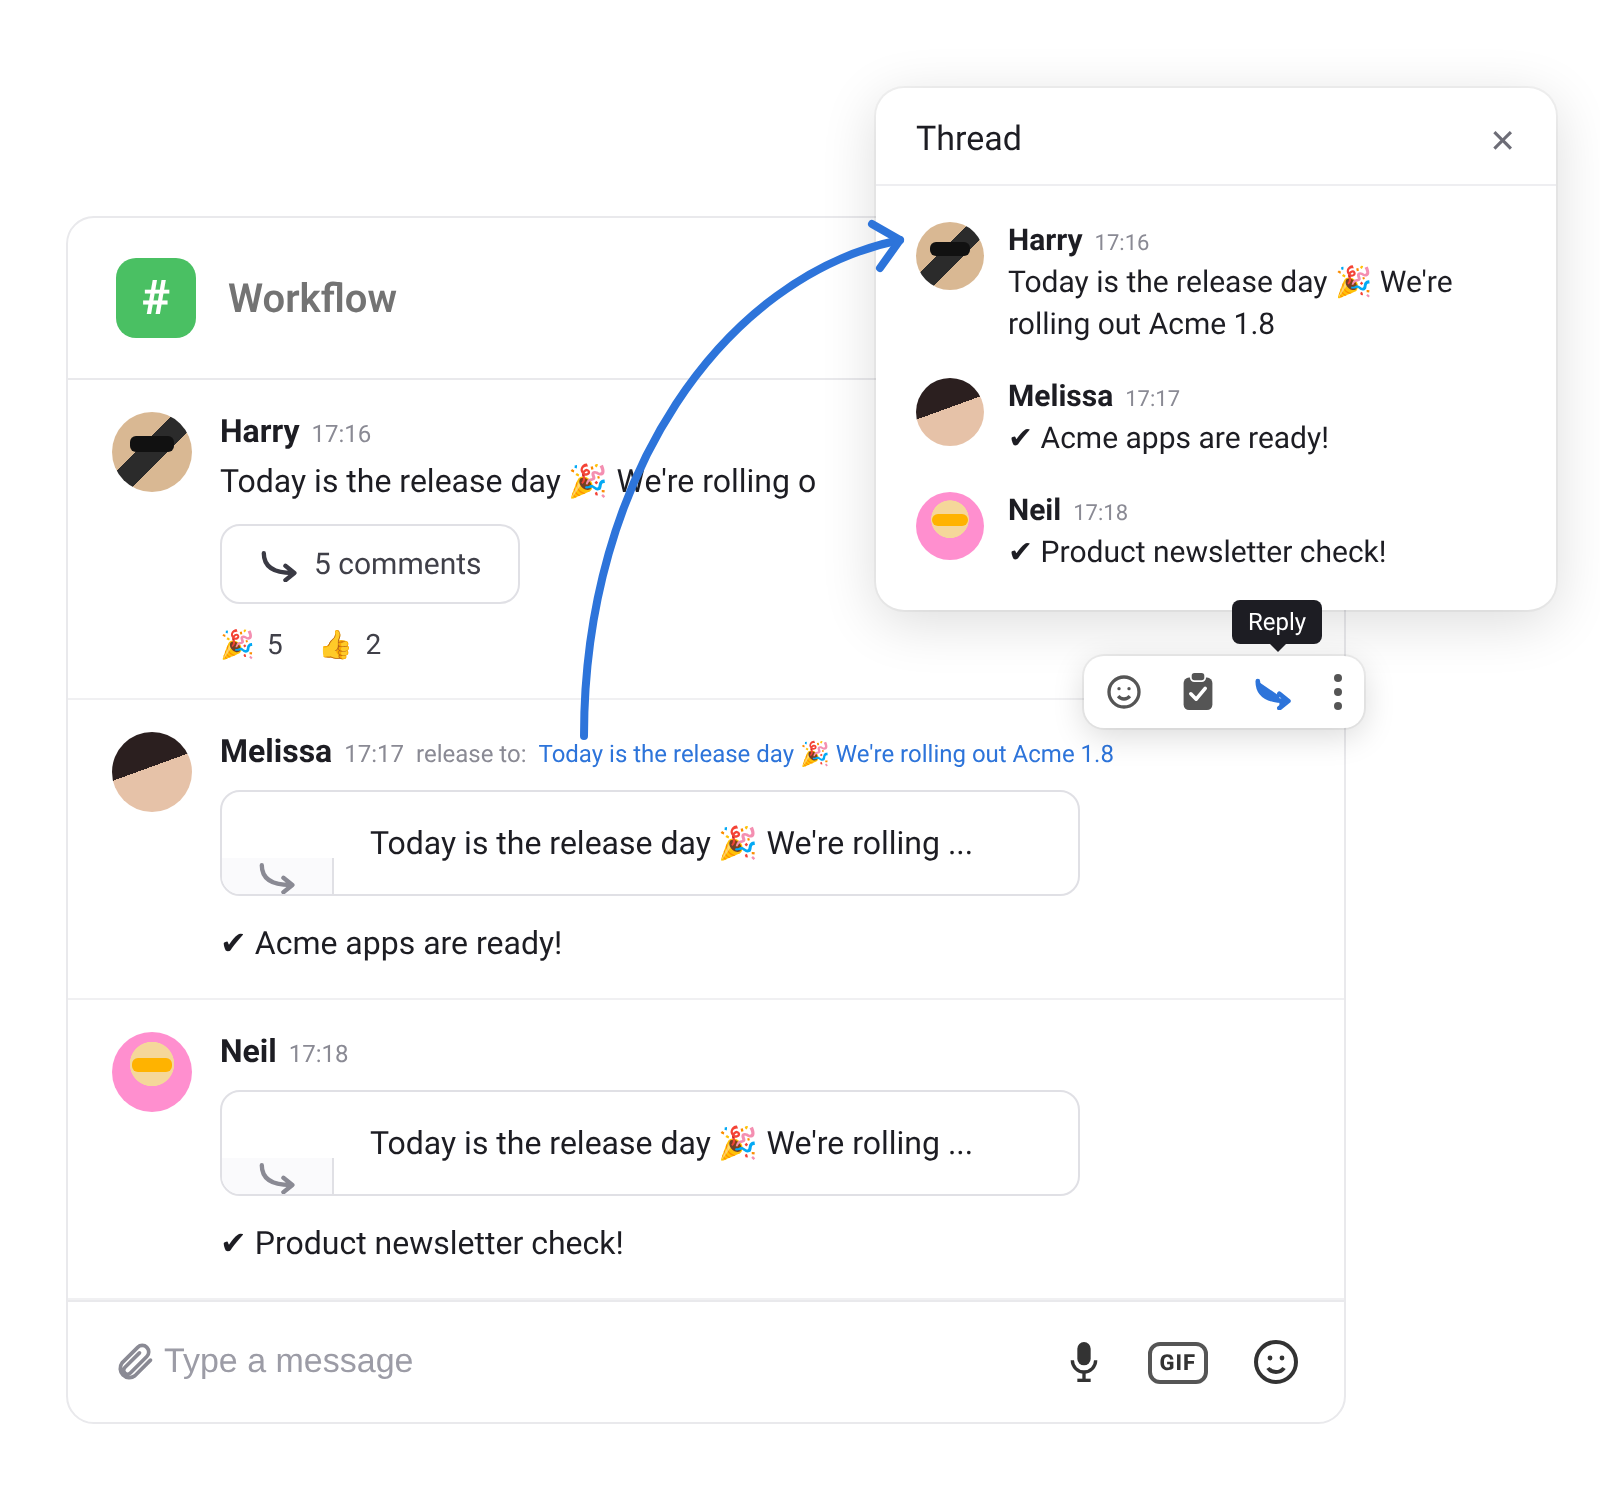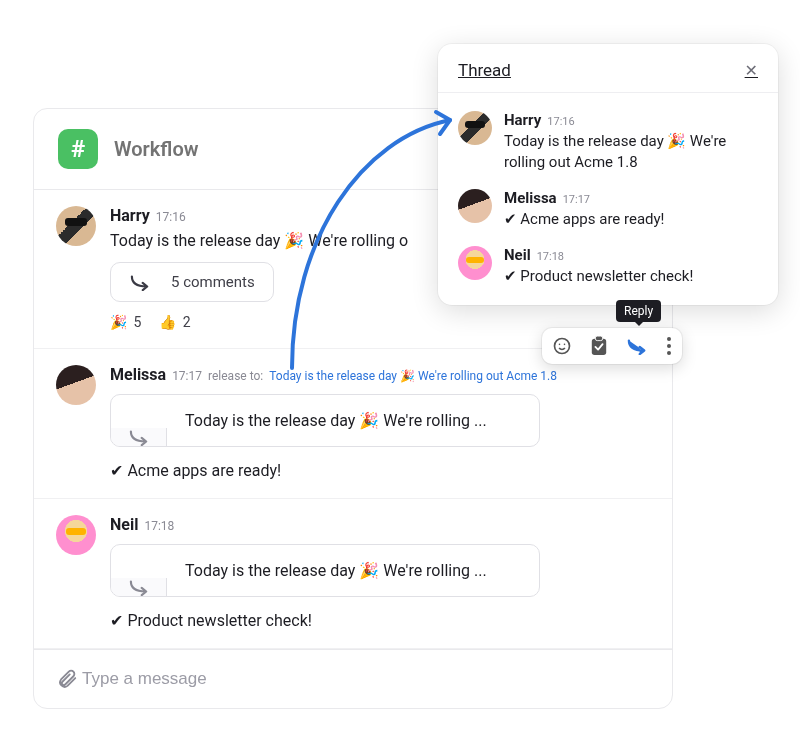--- a/index.html
+++ b/index.html
@@ -77,21 +77,21 @@
     .time { font-size: 12px; color:#8a8a94; }
     .replied-meta { font-size: 12px; color:#8a8a94; }
     .replied-link { font-size: 12px; color:#2d74da; }
 
     .msg-text { margin-top: 6px; font-size: 16px; color:#1d1d23; }
 
     .comments-pill {
       margin-top: 12px;
       display: inline-flex;
       align-items: center;
-      gap: 20px;
+      gap: 6px;
       padding: 10px 18px;
       border: 1px solid #e0e0e5;
       border-radius: 10px;
       font-size: 15px;
       color:#404049;
       cursor:pointer;
     }
     .reply-arrow-ico {
       width: 22px; height: 18px; display:inline-block;
     }
@@ -167,21 +167,20 @@
       box-shadow: 0 6px 28px rgba(0,0,0,0.14), 0 0 0 1px rgba(0,0,0,0.04);
       padding-bottom: 10px;
     }
     .thread-header {
       display:flex;
       justify-content:space-between;
       align-items:center;
       padding: 16px 20px 12px;
       font-size:17px;
       color:#1d1d23;
-      text-decoration:underline;
     }
     .thread-close { color:#6d6d77; cursor:pointer; font-size:16px; }
     .thread-divider { height:1px; background:#eeeef1; margin: 0 0 10px; }
 
     .t-msg { display:flex; gap:12px; padding: 8px 20px; }
     .t-avatar { width:34px; height:34px; border-radius:50%; flex-shrink:0; }
     .t-avatar.harry { background: linear-gradient(135deg,#d9b893 40%,#2b2b2b 40%,#2b2b2b 60%,#d9b893 60%); position:relative;}
     .t-avatar.harry::after{content:'';position:absolute;top:10px;left:7px;width:20px;height:7px;background:#111;border-radius:3px;}
     .t-avatar.melissa { background: linear-gradient(160deg,#2b1f1f 45%,#e6c2a8 45%); }
     .t-avatar.neil { background: radial-gradient(circle at 50% 40%, #f5d79a 35%, #ff8fcf 36%); position:relative;}
@@ -330,20 +329,39 @@
     </div>
   </div>
 
   <div class="composer">
     <span class="composer-icon">
       <svg width="22" height="22" viewBox="0 0 24 24" fill="none" stroke="#8a8a94" stroke-width="2" stroke-linecap="round" stroke-linejoin="round">
           <path d="M21 11l-8.5 8.5a5 5 0 0 1-7-7L14 4a3.5 3.5 0 1 1 5 5l-9 9a2 2 0 1 1-3-3l8-8"></path>
         </svg>
     </span>
     <input class="composer-input" placeholder="Type a message" style="">
+    <div class="composer-right">
+      <span class="composer-icon">
+        <svg width="20" height="24" viewBox="0 0 24 28" fill="#333">
+            <rect x="8" y="2" width="8" height="14" rx="4"></rect>
+            <path d="M5 13a7 7 0 0 0 14 0" fill="none" stroke="#333" stroke-width="2"></path>
+            <line x1="12" y1="20" x2="12" y2="25" stroke="#333" stroke-width="2"></line>
+            <line x1="8" y1="25" x2="16" y2="25" stroke="#333" stroke-width="2"></line>
+          </svg>
+      </span>
+      <span class="gif-badge">GIF</span>
+      <span class="composer-icon">
+        <svg width="24" height="24" viewBox="0 0 24 24" fill="none" stroke="#333" stroke-width="2">
+            <circle cx="12" cy="12" r="10"></circle>
+            <circle cx="9" cy="10" r="1.2" fill="#333" stroke="none"></circle>
+            <circle cx="15" cy="10" r="1.2" fill="#333" stroke="none"></circle>
+            <path d="M8 15c1 1.5 2.5 2 4 2s3-.5 4-2"></path>
+          </svg>
+      </span>
+    </div>
   </div>
 
 </div>
 
 <div class="thread-panel">
   <div class="thread-header">
     <span>Thread</span>
     <span class="thread-close">✕</span>
   </div>
   <div class="thread-divider"></div>

